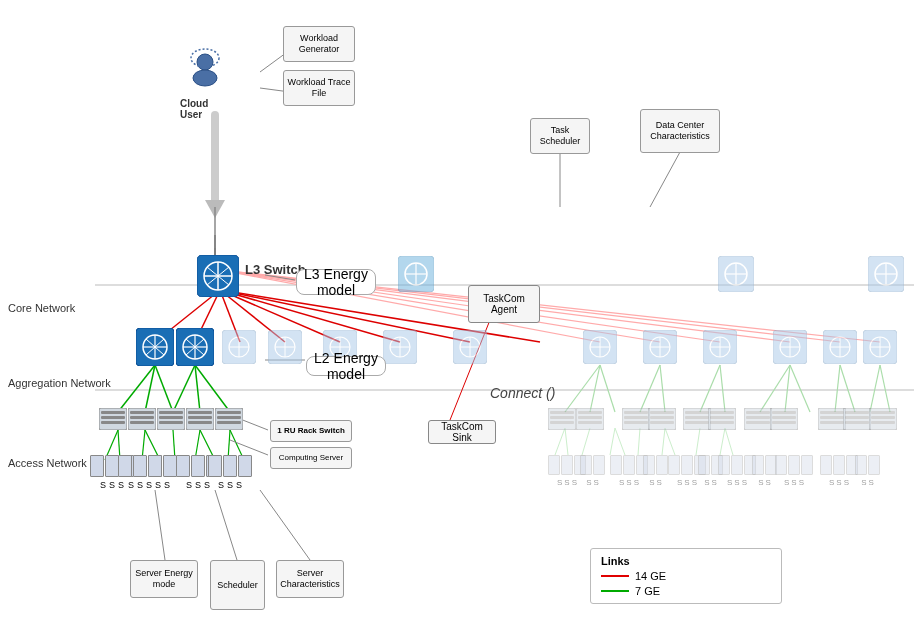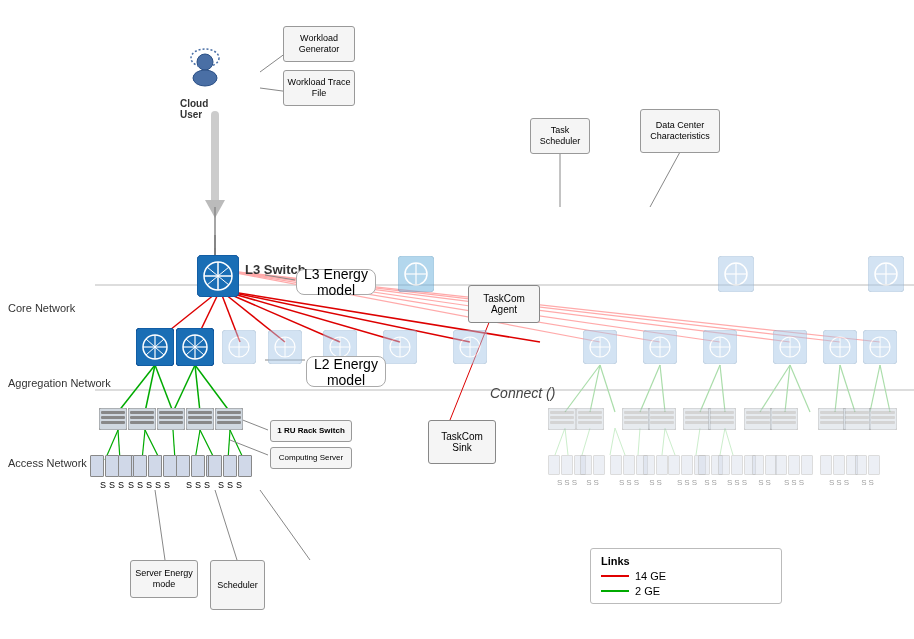--- a/index.html
+++ b/index.html
@@ -424,30 +424,30 @@
   </div>
   <div class="light-switch" style="left:863px; top:330px;">
     <svg width="34" height="34" viewBox="0 0 34 34">
       <rect x="0" y="0" width="34" height="34" rx="4" fill="#a8c8e8" stroke="#88a8c8"></rect>
       <circle cx="17" cy="17" r="10" fill="none" stroke="white" stroke-width="1.2"></circle>
       <line x1="17" y1="7" x2="17" y2="27" stroke="white" stroke-width="1"></line>
       <line x1="7" y1="17" x2="27" y2="17" stroke="white" stroke-width="1"></line>
     </svg>
   </div>
 
-  <div class="energy-box" style="left:306px; top:356px; width:80px; height:31px;">
+  <div class="energy-box" style="left:306px; top:356px; width:80px; height:20px;">
     <span>L2 Energy
 model</span>
   </div>
 
   <div style="position:absolute; left:490px; top:385px; font-size:14px; color:#444; font-style:italic;">
     <span>Connect ()</span>
   </div>
 
-  <div class="taskcom-box" style="left:428px; top:420px; width:68px; height:44px;">
+  <div class="taskcom-box" style="left:428px; top:420px; width:68px; height:24px;">
     <span>TaskCom
 Sink</span>
   </div>
 
   <div style="position:absolute; left:99px; top:408px;">
     <svg width="28" height="22" viewBox="0 0 28 22">
       <rect x="0" y="0" width="28" height="22" rx="2" fill="#d0d8e0" stroke="#888"></rect>
       <rect x="2" y="3" width="24" height="3" rx="1" fill="#888"></rect>
       <rect x="2" y="8" width="24" height="3" rx="1" fill="#888"></rect>
       <rect x="2" y="13" width="24" height="3" rx="1" fill="#888"></rect>
@@ -768,31 +768,35 @@
         <span>S</span>
     </div>
   </div>
 
   <div class="small-box" style="left:130px; top:560px; width:68px; height:38px;">
     <span>Server
 Energy mode</span>
   </div>
   <div class="small-box" style="left:210px; top:560px; width:55px; height:50px;">
     <span>Scheduler</span>
+  </div>
+  <div class="small-box" style="left:276px; top:560px; width:68px; height:38px;">
+    <span>Server
+Characteristics</span>
   </div>
 
   <div class="legend-box" style="left:590px; top:548px; width:192px;">
     <div style="font-weight:bold; font-size:11px; margin-bottom:3px;">Links</div>
     <div class="legend-line">
       <div class="legend-dash" style="background:#e00000; height:2px;"></div>
       <span>14 GE</span>
     </div>
     <div class="legend-line">
       <div class="legend-dash" style="background:#00aa00; height:2px;"></div>
-      <span>2 GE</span>
+      <span>7 GE</span>
     </div>
   </div>
 
   <svg style="position:absolute; top:0; left:0; width:914px; height:639px; pointer-events:none;">
     <line x1="165" y1="560" x2="155" y2="490" stroke="#888" stroke-width="1"></line>
     <line x1="237" y1="560" x2="215" y2="490" stroke="#888" stroke-width="1"></line>
     <line x1="310" y1="560" x2="260" y2="490" stroke="#888" stroke-width="1"></line>
 
     <line x1="215" y1="207" x2="215" y2="248" stroke="#888" stroke-width="1.5"></line>
   </svg>

